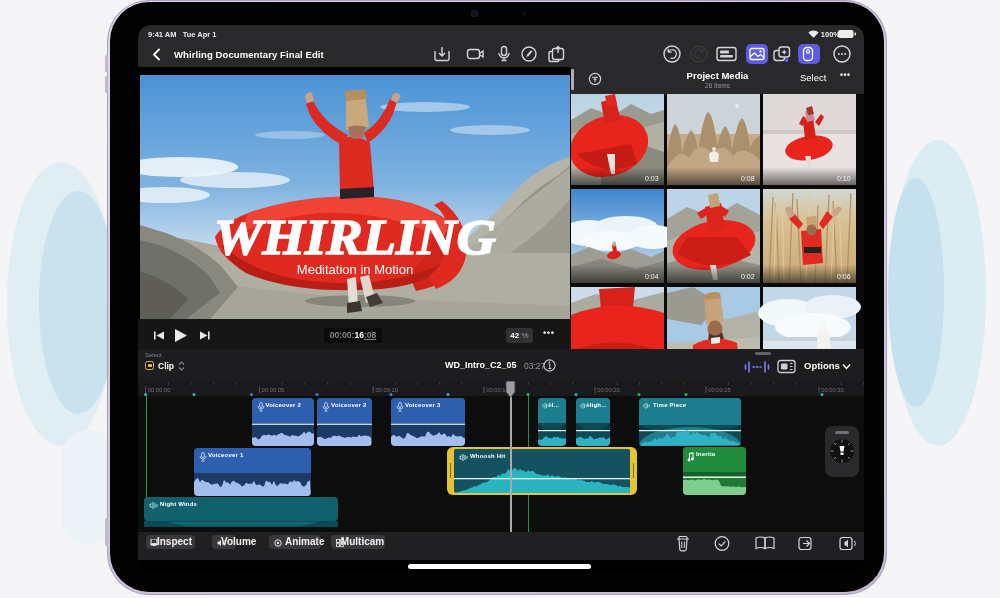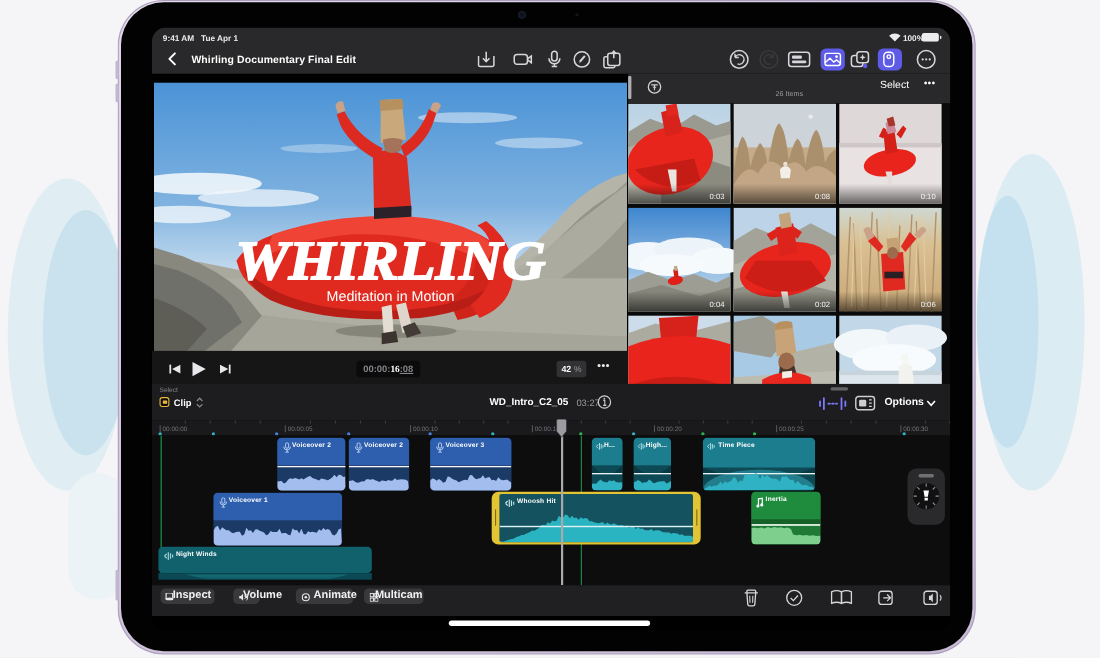--- a/index.html
+++ b/index.html
@@ -237,33 +237,34 @@
       <svg class="abs" style="left:15px;top:9px;" width="62" height="15" viewBox="0 0 62 15">
         <g fill="#e8e8ec">
           <rect x="1" y="3.5" width="1.6" height="8"></rect>
           <path d="M11,3.5 L3.5,7.5 L11,11.5 Z"></path>
           <path d="M22,1 L34,7.5 L22,14 Z"></path>
           <path d="M47,3.5 L54.5,7.5 L47,11.5 Z"></path>
           <rect x="55" y="3.5" width="1.6" height="8"></rect>
         </g>
       </svg>
       <div class="abs" style="left:186px;top:9px;width:58px;height:15px;background:#0b0b0c;border-radius:3px;text-align:center;line-height:15px;font-size:8.5px;font-weight:bold;">
-        <span style="color:#86868b;">00:</span><span style="color:#86868b;">00:</span><span style="color:#fff;font-family:Liberation Serif, serif;">16</span><span style="color:#86868b;text-decoration:underline;">:08</span>
+        <span style="color:#86868b;">00:</span><span style="color:#86868b;">00:</span><span style="color:#fff;">16</span><span style="color:#86868b;text-decoration:underline;">:08</span>
       </div>
       <div class="abs" style="left:368px;top:9px;width:27px;height:15px;background:#323235;border-radius:3px;text-align:center;line-height:15px;font-size:8px;">
         <span style="color:#fff;font-weight:bold;">42</span> <span style="color:#9a9a9e;">%</span>
       </div>
       <div class="abs" style="left:405px;top:8px;font-size:9.5px;font-weight:bold;color:#e8e8ec;letter-spacing:0.5px;">•••</div>
     </div>
     <div class="abs" id="mediahdr">
       <div class="abs" style="left:0px;top:2px;width:2.5px;height:21px;background:#aeaeb2;border-radius:1px;"></div>
       <svg class="abs" style="left:17px;top:5px;" width="14" height="14" viewBox="0 0 14 14">
         <circle cx="7" cy="7" r="5.6" stroke="#cfcfd3" stroke-width="1.2" fill="none"></circle>
         <path d="M4,5.2 L10,5.2 M7,5.2 L7,10 M5.5,7.3 L8.5,7.3" stroke="#cfcfd3" stroke-width="1.1"></path>
       </svg>
+      <div class="abs" style="left:0;top:3px;width:293px;text-align:center;font-size:9.5px;font-weight:bold;color:#fff;">Project Media</div>
       <div class="abs" style="left:0;top:14.5px;width:293px;text-align:center;font-size:6.5px;color:#98989d;">26 Items</div>
       <div class="abs" style="left:229px;top:5px;font-size:9.5px;color:#fff;">Select</div>
       <div class="abs" style="left:269px;top:3px;font-size:8.5px;font-weight:bold;color:#fff;letter-spacing:0.5px;">•••</div>
     </div>
     <div class="abs" id="mediagrid">
       <svg width="293" height="255" viewBox="0 0 293 255">
         <defs>
           <linearGradient id="sky1" x1="0" y1="0" x2="0" y2="1">
             <stop offset="0" stop-color="#b9d2e4"></stop>
               <stop offset="1" stop-color="#dfe8ec"></stop>

